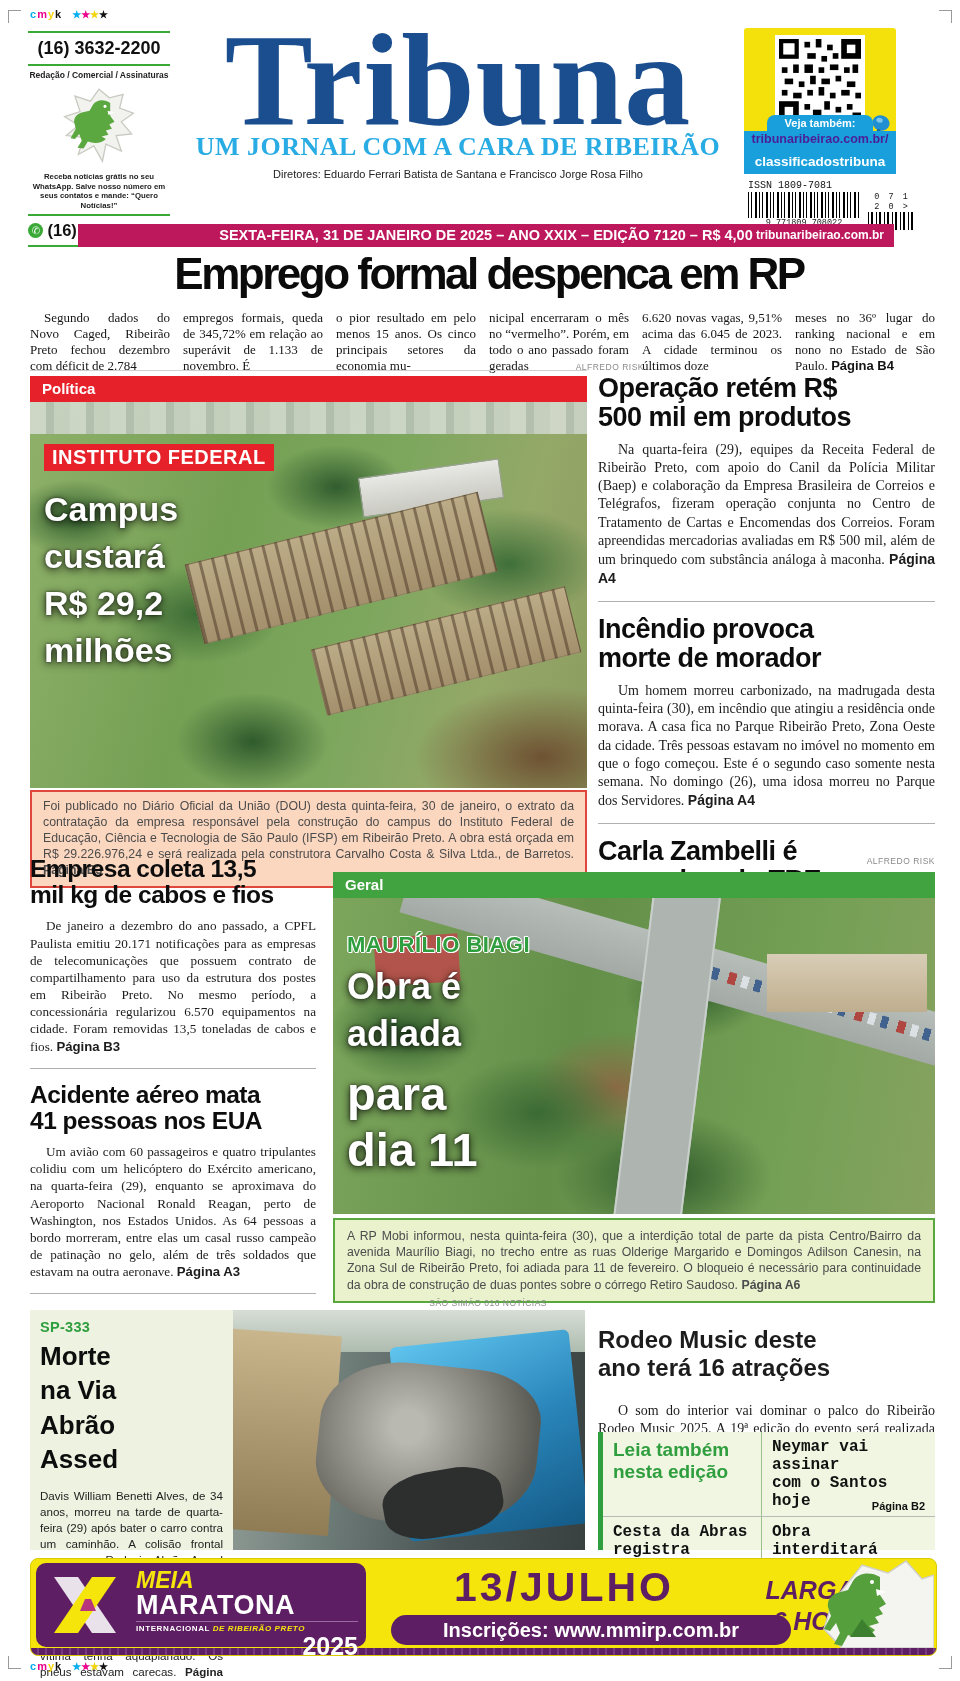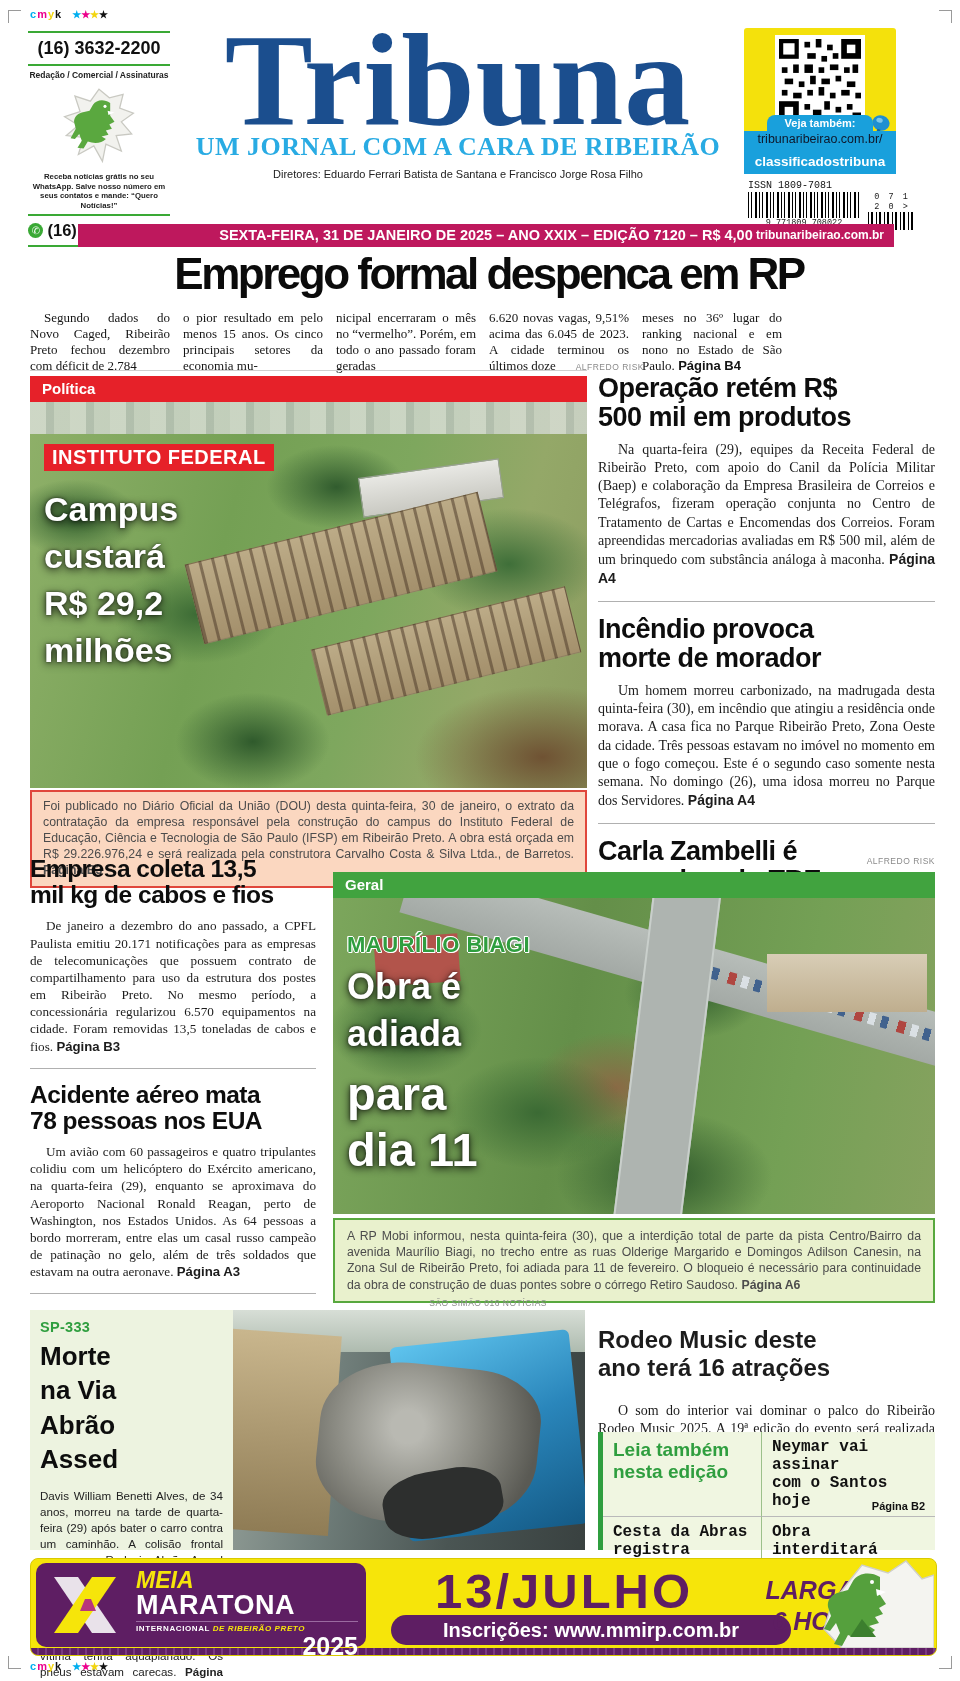--- a/index.html
+++ b/index.html
@@ -42,21 +42,21 @@
   .mast-directors{font-size:11px;color:#222;margin-top:6px;}
   
   .qrbox{position:absolute;left:744px;top:28px;width:152px;height:146px;background:#f4e10c;
          border-radius:3px;text-align:center;}
   .qr{position:absolute;left:31px;top:7px;width:90px;height:90px;background:#fff;padding:4px;box-sizing:border-box;}
   .qr svg{width:100%;height:100%;}
   .pushpin{position:absolute;right:4px;top:86px;width:26px;height:30px;transform:rotate(18deg);}
   .qrstrip{position:absolute;left:0;bottom:0;width:100%;}
   .see-also{background:#19a0dc;color:#fff;font-weight:700;font-size:11px;padding:2px 0;width:70%;margin:0 auto;border-radius:8px 8px 0 0;}
   .urlband{background:#19a0dc;padding:2px 0 4px;}
-  .url1{color:#0f172a;font-weight:400;font-size:12.5px;line-height:1.1;}
+  .url1{color:#4c1d95;font-weight:700;font-size:12.5px;line-height:1.1;}
   .url2{color:#fff;font-weight:800;font-size:13.5px;line-height:1.1;margin-top:8px;}
   .issn{position:absolute;left:748px;top:180px;font-family:"Liberation Mono",monospace;font-size:10px;color:#111;}
   .barcode{position:absolute;left:748px;top:192px;width:112px;height:26px;
            background:repeating-linear-gradient(90deg,#000 0 1px,#fff 1px 3px,#000 3px 4px,#fff 4px 7px,#000 7px 9px,#fff 9px 11px);}
   .barcode-num{position:absolute;left:748px;top:218px;width:112px;text-align:center;
                font-family:"Liberation Mono",monospace;font-size:8.5px;background:#fff;}
   .minicode{position:absolute;left:868px;top:192px;width:48px;text-align:center;}
   .mini-num{font-family:"Liberation Mono",monospace;font-size:8.5px;letter-spacing:2px;text-align:center;}
   .mini-bars{height:18px;background:repeating-linear-gradient(90deg,#000 0 1px,#fff 1px 3px,#000 3px 5px,#fff 5px 8px);}
   
@@ -173,21 +173,21 @@
   .mm-logo{position:absolute;left:5px;top:4px;width:330px;height:84px;background:#5e1e63;border-radius:10px;}
   .mm-x{position:absolute;left:8px;top:4px;width:88px;height:76px;}
   .mm-text{position:absolute;left:100px;top:6px;width:222px;}
   .mm-meia{color:#f6e50a;font-weight:800;font-style:italic;font-size:23px;line-height:1;}
   .mm-maratona{color:#fff;font-weight:800;font-size:27px;letter-spacing:.5px;line-height:1;}
   .mm-sub{color:#fff;font-weight:700;font-size:8px;letter-spacing:.6px;border-top:1px solid #9a6aa0;
       padding-top:2px;margin-top:2px;}
   .mm-sub em{color:#f6e50a;font-style:italic;}
   .mm-year{color:#fff;font-weight:800;font-size:25px;text-align:right;line-height:1;margin-top:1px;}
   .mm-date{position:absolute;left:368px;top:8px;width:330px;text-align:center;color:#5e1e63;
-      font-weight:800;font-size:49px;letter-spacing:3px;line-height:1;}
+      font-weight:800;font-size:41px;letter-spacing:3px;line-height:1;}
   .mm-insc{position:absolute;left:360px;top:56px;width:400px;height:30px;background:#5e1e63;border-radius:15px;
       color:#fff;font-weight:800;font-size:20px;text-align:center;line-height:30px;}
   .mm-start{position:absolute;left:712px;top:16px;width:170px;text-align:center;color:#5e1e63;
       font-weight:800;font-style:italic;font-size:25px;line-height:1.25;}
   .mm-dino{position:absolute;right:2px;top:0;width:132px;height:89px;}
   
   .dino-wrap svg,.mm-dino svg{width:100%;height:100%;}
 </style>
 </head>
 <body>
@@ -302,20 +302,21 @@
   </div>
 
   <div class="dateline">
     <div class="center"><span>SEXTA-FEIRA, 31 DE JANEIRO DE 2025 – ANO XXIX – EDIÇÃO 7120 – </span><span class="pref">R$ 4,00</span></div>
     <div class="site">tribunaribeirao.com.br</div>
   </div>
 
   <h1 class="main-headline">Emprego formal despenca em RP</h1>
   <div class="lead-row">
     <p class="lead-col first">Segundo dados do Novo Caged, Ribeirão Preto fechou dezembro com déficit de 2.784</p>
+    <p class="lead-col">empregos formais, queda de 345,72% em relação ao superávit de 1.133 de novembro. É</p>
     <p class="lead-col">o pior resultado em pelo menos 15 anos. Os cinco principais setores da economia mu-</p>
     <p class="lead-col">nicipal encerraram o mês no “vermelho”. Porém, em todo o ano passado foram geradas</p>
     <p class="lead-col">6.620 novas vagas, 9,51% acima das 6.045 de 2023. A cidade terminou os últimos doze</p>
     <p class="lead-col"><span>meses no 36º lugar do ranking nacional e em nono no Estado de São Paulo.</span> <b class="pref">Página B4</b></p>
   </div>
   <div class="lead-rule"></div>
   <div class="credit abs1">ALFREDO RISK</div>
 
   <div class="pol-block">
     <div class="section-bar bar-red">Política</div>
@@ -348,21 +349,21 @@
     <p class="body jst"><span>O Tribunal Regional Eleitoral de São Paulo (TRE-SP) concluiu o julgamento de ação contra Carla Zambelli (PL) e cassou seu diploma de deputada federal, por cinco votos a dois. A decisão da Corte seguiu o parecer da Procuradoria Regional Eleitoral, que se manifestou pela procedência do processo. Cabe recurso ao Tribunal Superior Eleitoral (TSE). Ela permanecerá no cargo.</span> <b class="pref">Página B3</b></p>
   </div>
   <div class="credit abs2">ALFREDO RISK</div>
 
   <div class="lcol">
     <h2 class="ml">Empresa coleta 13,5
 mil kg de cabos e fios</h2>
     <p class="body jst"><span>De janeiro a dezembro do ano passado, a CPFL Paulista emitiu 20.171 notificações para as empresas de telecomunicações que possuem contrato de compartilhamento para uso da estrutura dos postes em Ribeirão Preto. No mesmo período, a concessionária regularizou 6.570 equipamentos na cidade.  Foram removidas 13,5 toneladas de cabos e fios.</span> <b class="pref">Página B3</b></p>
     <hr class="art">
     <h2 class="ml">Acidente aéreo mata
-78 pessoas nos EUA</h2>
+41 pessoas nos EUA</h2>
     <p class="body jst"><span>Um avião com 60 passageiros e quatro tripulantes colidiu com um helicóptero do Exército americano, na quarta-feira (29), enquanto se aproximava do Aeroporto Nacional Ronald Reagan, perto de Washington, nos Estados Unidos. As 64 pessoas a bordo morreram, entre elas um casal russo campeão de patinação no gelo, além de três soldados que estavam na outra aeronave.</span> <b class="pref">Página A3</b></p>
     <hr class="art">
     <div class="kicker-green">FEBRE AMARELA</div>
     <h2 class="ml">Saúde vai abrir 13
 postos no sábado</h2>
     <p class="body jst"><span>Neste sábado, 1º de fevereiro, 13 unidades de saúde estarão abertas em Ribeirão Preto, entre oito horas e 16h30, para a vacinação contra a febre amarela. A medida faz parte do plano de intensificação de combate ao vírus. Vinte dos 25 macacos de todo o estado de São Paulo com a doença foram encontrados na cidade. São oito casos em humanos, mas nenhum no município.</span> <b class="pref">Página A5</b></p>
   </div>
 
   <div class="geral-block">
     <div class="section-bar bar-green">Geral</div>

